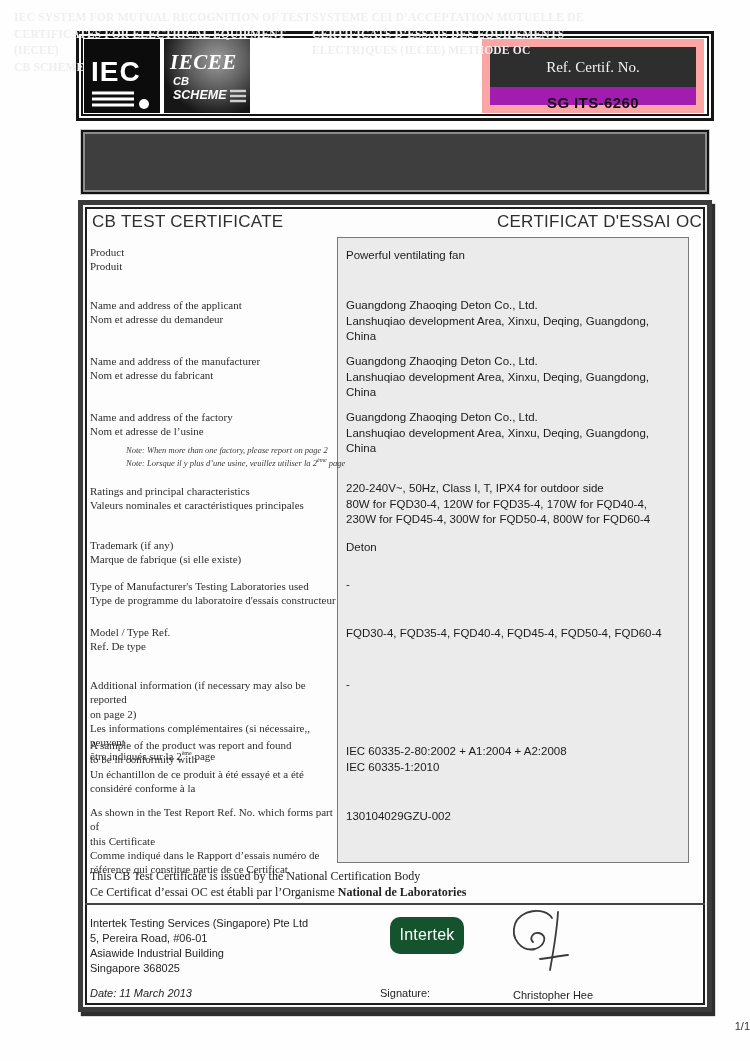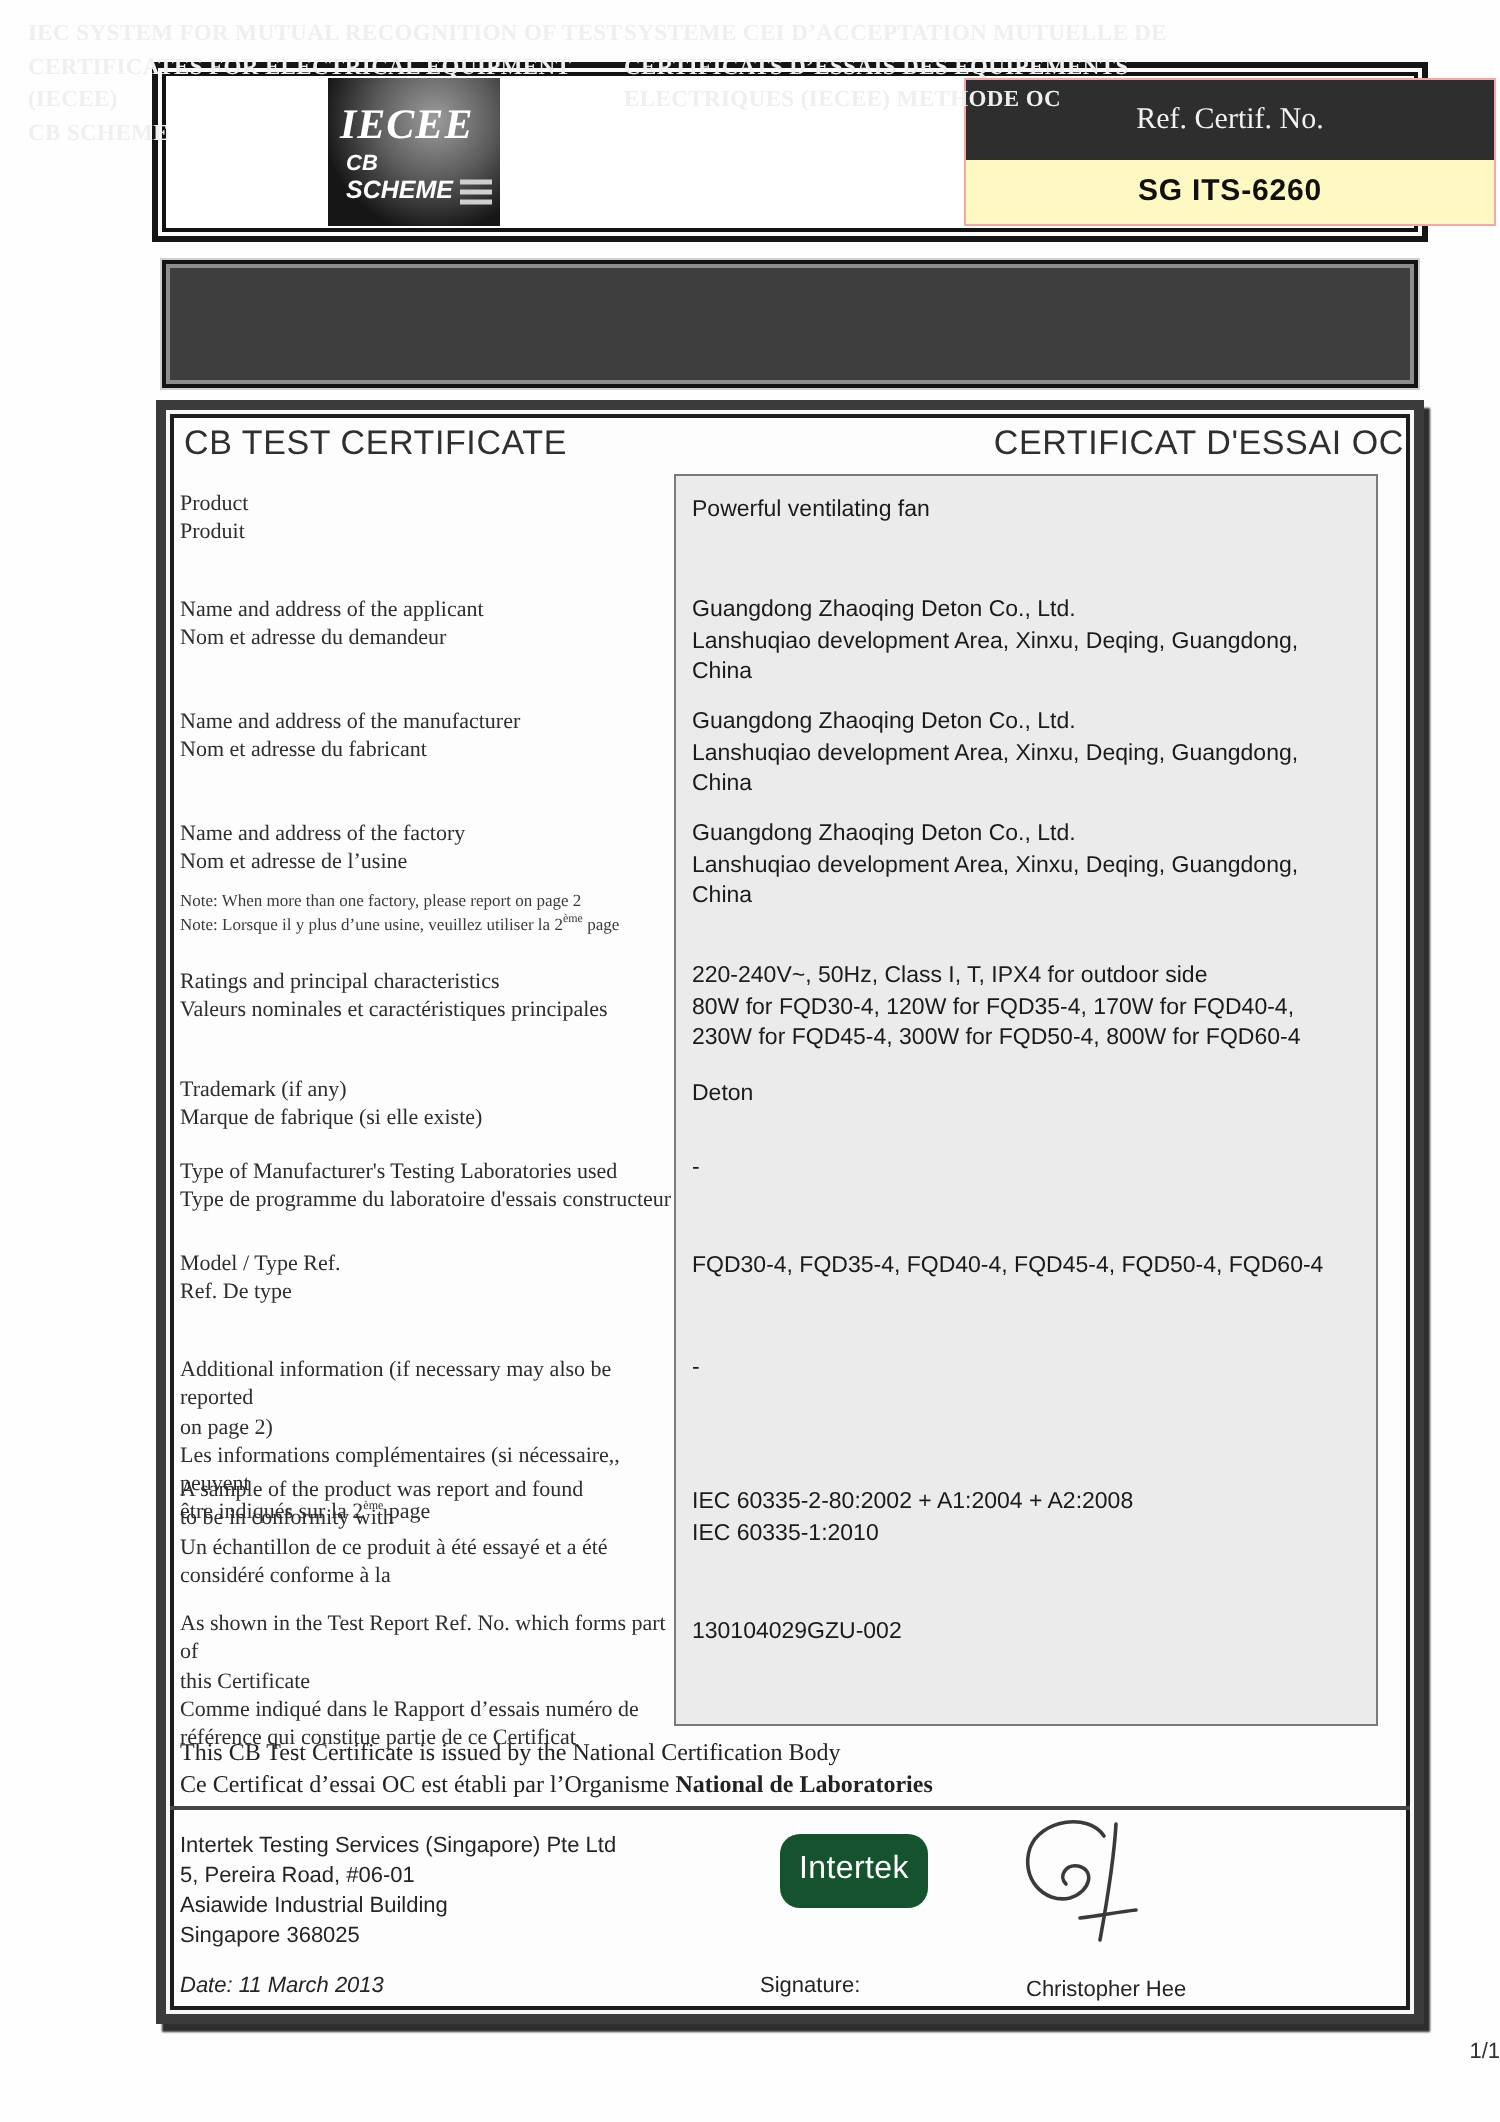--- a/index.html
+++ b/index.html
@@ -7,21 +7,21 @@
   #page{position:relative;width:750px;height:1061px;background:#fefefe;overflow:hidden;
         font-family:"Liberation Sans",sans-serif;}
   .abs{position:absolute;}
 
   
   .header-box{left:81px;top:36px;width:628px;height:80px;background:#fff;
       border:2px solid #121212;box-shadow:0 0 0 2px #fbfbfb,0 0 0 5px #151515;}
   .iec-logo{left:84px;top:39px;width:76px;height:74px;background:#0c0c0c;}
   .iecee-logo{left:164px;top:39px;width:86px;height:74px;
       background:radial-gradient(circle at 62% 28%, #9c9c9c 0%, #5e5e5e 38%, #161616 75%);}
-  .ref-box{left:482px;top:39px;width:266px;height:74px;border:1px solid #fca5a5;background:#fef9c3;}
+  .ref-box{left:482px;top:39px;width:222px;height:74px;border:8px solid #fca5a5;background:#a21caf;}
   .ref-top{position:absolute;left:0;top:0;width:100%;height:40px;background:#2e2e2e;
       color:#f2f2f2;font-family:"Liberation Serif",serif;font-size:15px;line-height:40px;text-align:center;}
   .ref-bottom{position:absolute;left:0;top:40px;width:100%;height:30px;color:#101010;
       font-weight:bold;font-size:15px;line-height:32px;text-align:center;letter-spacing:.4px;}
 
   
   .banner{left:81px;top:130px;width:628px;height:64px;background:#3e3e3e;
       border:2px solid #131313;box-shadow:inset 0 0 0 2px #8d8d8d,0 0 0 1px #cfcfcf;}
   .banner-text{position:absolute;top:9px;color:#efefef;font-family:"Liberation Serif",serif;
       font-weight:bold;font-size:11.5px;line-height:1.45;letter-spacing:.2px;white-space:pre-line;}
@@ -32,22 +32,22 @@
   .main-frame{left:85px;top:207px;width:620px;height:798px;background:#fdfdfd;
       border:2px solid #1d1d1d;box-shadow:0 0 0 2px #f7f7f7,0 0 0 7px #3b3b3b,3px 4px 1px 7px #2e2e2e;}
 
   .title-en{left:92px;top:212px;font-size:17px;letter-spacing:.3px;color:#2f2f2f;}
   .title-fr{top:212px;right:48px;font-size:17px;letter-spacing:.3px;color:#2f2f2f;margin-left:24px;}
 
   .value-box{left:337px;top:237px;width:352px;height:626px;background:#ebebeb;border:1px solid #7a7a7a;}
 
   .label{font-family:"Liberation Serif",serif;font-size:11px;line-height:1.3;color:#2d2d2d;
       white-space:pre-line;width:250px;}
-  .note{font-family:"Liberation Serif",serif;font-size:8.5px;line-height:1.45;
-      color:#3a3a3a;white-space:pre-line;width:260px;}
+  .note{font-family:"Liberation Serif",serif;font-style:italic;font-size:8.5px;line-height:1.45;
+      color:#3a3a3a;white-space:pre-line;width:260px;margin-left:36px;}
   .sup{font-size:6px;vertical-align:super;}
   .value{font-size:11.5px;line-height:1.35;color:#1b1b1b;white-space:pre-line;width:335px;}
   .lx{left:90px;} .vx{left:346px;}
 
   .statement{left:90px;top:869px;width:600px;font-family:"Liberation Serif",serif;
       font-size:12px;line-height:1.3;color:#222;}
   .divider{left:85px;top:903px;width:620px;height:2px;background:#454545;}
 
   .footer-address{left:90px;top:916px;font-size:11px;line-height:1.35;color:#242424;white-space:pre-line;}
   .intertek-logo{left:390px;top:917px;width:74px;height:37px;background:#14532d;border-radius:10px;
@@ -59,20 +59,29 @@
 
   .page-num{left:0;top:1020px;width:750px;text-align:right;font-size:11px;color:#333;}
 </style>
 </head>
 <body>
 
 <div id="page">
 
   <div class="abs header-box"></div>
 
+  <div class="abs iec-logo">
+    <svg width="76" height="74" viewBox="0 0 76 74">
+      <text x="7" y="42" fill="#fff" font-family="Liberation Sans, sans-serif" font-size="28" font-weight="bold" letter-spacing="1">IEC</text>
+      <line x1="8" y1="54" x2="50" y2="54" stroke="#fff" stroke-width="3"></line>
+      <line x1="8" y1="60" x2="50" y2="60" stroke="#fff" stroke-width="3"></line>
+      <line x1="8" y1="66" x2="50" y2="66" stroke="#fff" stroke-width="3"></line>
+      <circle cx="60" cy="65" r="5" fill="#fff"></circle>
+    </svg>
+  </div>
 
   <div class="abs iecee-logo">
     <svg width="86" height="74" viewBox="0 0 86 74">
       <text x="6" y="30" fill="#fff" font-family="Liberation Serif, serif" font-size="21" font-weight="bold" font-style="italic" letter-spacing="0.5">IECEE</text>
       <text x="9" y="46" fill="#fff" font-family="Liberation Sans, sans-serif" font-size="11" font-weight="bold" font-style="italic">CB</text>
       <text x="9" y="60" fill="#fff" font-family="Liberation Sans, sans-serif" font-size="12.5" font-weight="bold" font-style="italic">SCHEME</text>
       <line x1="66" y1="52" x2="82" y2="52" stroke="#cfcfcf" stroke-width="2.5"></line>
       <line x1="66" y1="57" x2="82" y2="57" stroke="#cfcfcf" stroke-width="2.5"></line>
       <line x1="66" y1="62" x2="82" y2="62" stroke="#cfcfcf" stroke-width="2.5"></line>
     </svg>

